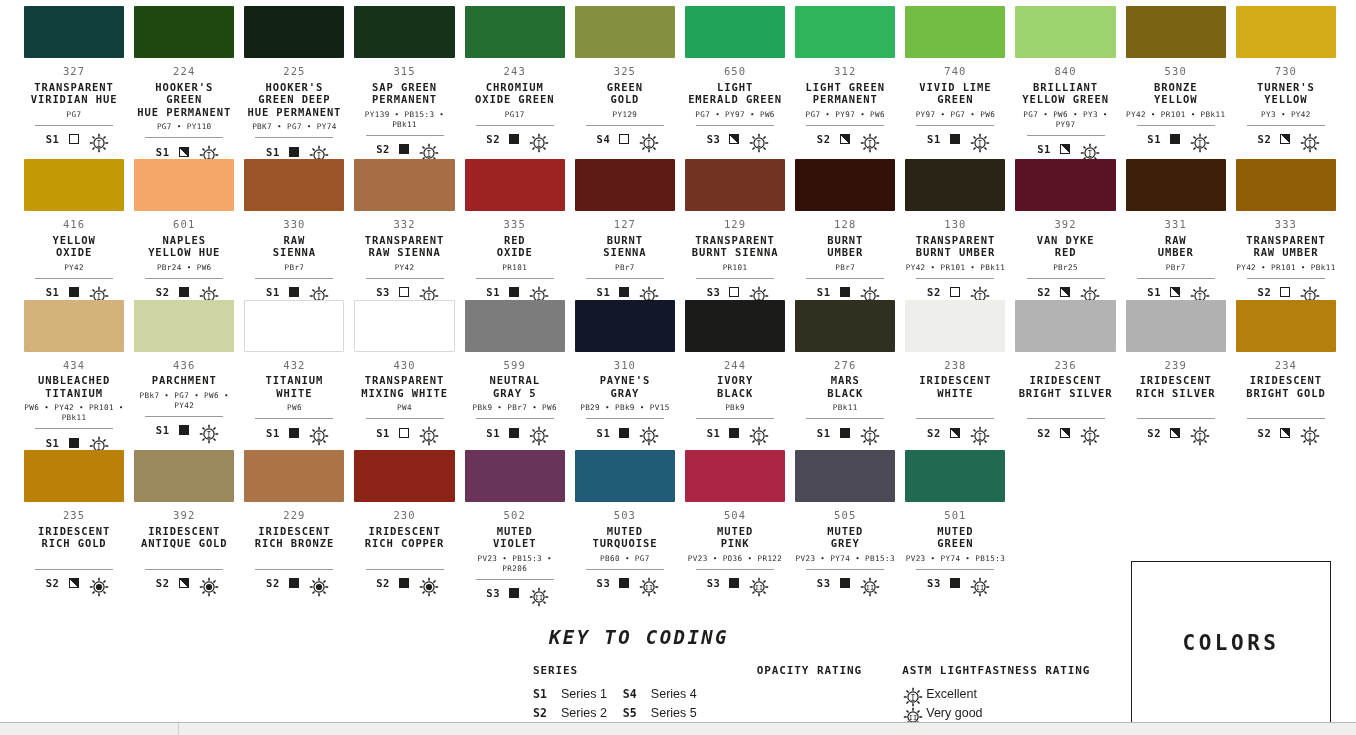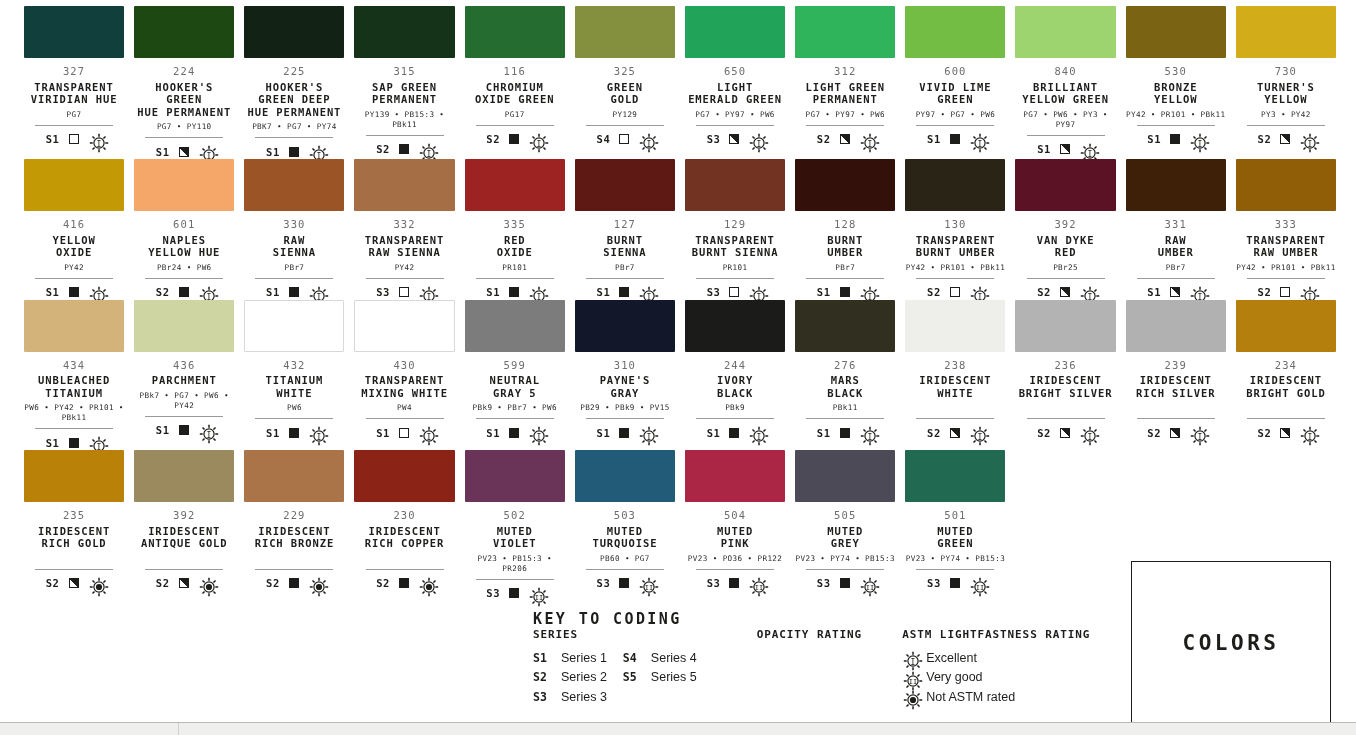--- a/index.html
+++ b/index.html
@@ -92,26 +92,27 @@
 
   
   .sun{width:15px;height:15px;display:inline-block;}
   .sun svg{display:block;}
 
   
   #key{
     position:absolute;left:533px;top:610px;width:560px;
   }
   #key h2{
-    margin:0;
-    font-size:15px;
+    margin:16px;
+    font-size:19px;
     letter-spacing:2.4px;
     font-weight:bold;
     color:#1d1d1b;
     font-family:"DejaVu Sans Mono", monospace;
+    font-style:italic;
   }
   .key-cols{
     display:flex;
     gap:12px;
   }
   .kc-series{width:222px;display:flex;}
   .kc-opacity{width:140px;}
   .kc-astm{width:200px;}
   .kc-title{
     font-size:11px;font-weight:bold;letter-spacing:0.9px;
@@ -269,21 +270,21 @@
               <line x1="6.55" y1="6.55" x2="4.49" y2="4.49" stroke="#1d1d1b" stroke-width="1.5" stroke-linecap="butt"></line>
               <line x1="11.00" y1="4.70" x2="11.00" y2="1.80" stroke="#1d1d1b" stroke-width="1.5" stroke-linecap="butt"></line>
               <line x1="15.45" y1="6.55" x2="17.51" y2="4.49" stroke="#1d1d1b" stroke-width="1.5" stroke-linecap="butt"></line>
               <text x="11" y="14.6" font-size="8" font-family="DejaVu Sans Mono, monospace" text-anchor="middle" fill="#1d1d1b">I</text>
             </svg>
           </span>
         </div>
       </div>
       <div class="cell">
         <div class="chip" style="background: rgb(37, 108, 49);"></div>
-        <div class="num">116</div>
+        <div class="num">243</div>
         <div class="name">CHROMIUM
 OXIDE GREEN</div>
         <div class="pig">PG17</div>
         <div class="rule"></div>
         <div class="codes">
           <span class="series">S2</span>
           <span class="op opaque"></span>
           <span class="sun">
             <svg width="22" height="22" viewBox="0 0 22 22">
               <circle cx="11" cy="11" r="5.1" fill="none" stroke="#1d1d1b" stroke-width="1.2"></circle>
@@ -373,21 +374,21 @@
               <line x1="6.55" y1="6.55" x2="4.49" y2="4.49" stroke="#1d1d1b" stroke-width="1.5" stroke-linecap="butt"></line>
               <line x1="11.00" y1="4.70" x2="11.00" y2="1.80" stroke="#1d1d1b" stroke-width="1.5" stroke-linecap="butt"></line>
               <line x1="15.45" y1="6.55" x2="17.51" y2="4.49" stroke="#1d1d1b" stroke-width="1.5" stroke-linecap="butt"></line>
               <text x="11" y="14.6" font-size="8" font-family="DejaVu Sans Mono, monospace" text-anchor="middle" fill="#1d1d1b">I</text>
             </svg>
           </span>
         </div>
       </div>
       <div class="cell">
         <div class="chip" style="background: rgb(116, 189, 69);"></div>
-        <div class="num">600</div>
+        <div class="num">740</div>
         <div class="name">VIVID LIME
 GREEN</div>
         <div class="pig">PY97 • PG7 • PW6</div>
         <div class="rule"></div>
         <div class="codes">
           <span class="series">S1</span>
           <span class="op opaque"></span>
           <span class="sun">
             <svg width="22" height="22" viewBox="0 0 22 22">
               <circle cx="11" cy="11" r="5.1" fill="none" stroke="#1d1d1b" stroke-width="1.2"></circle>

